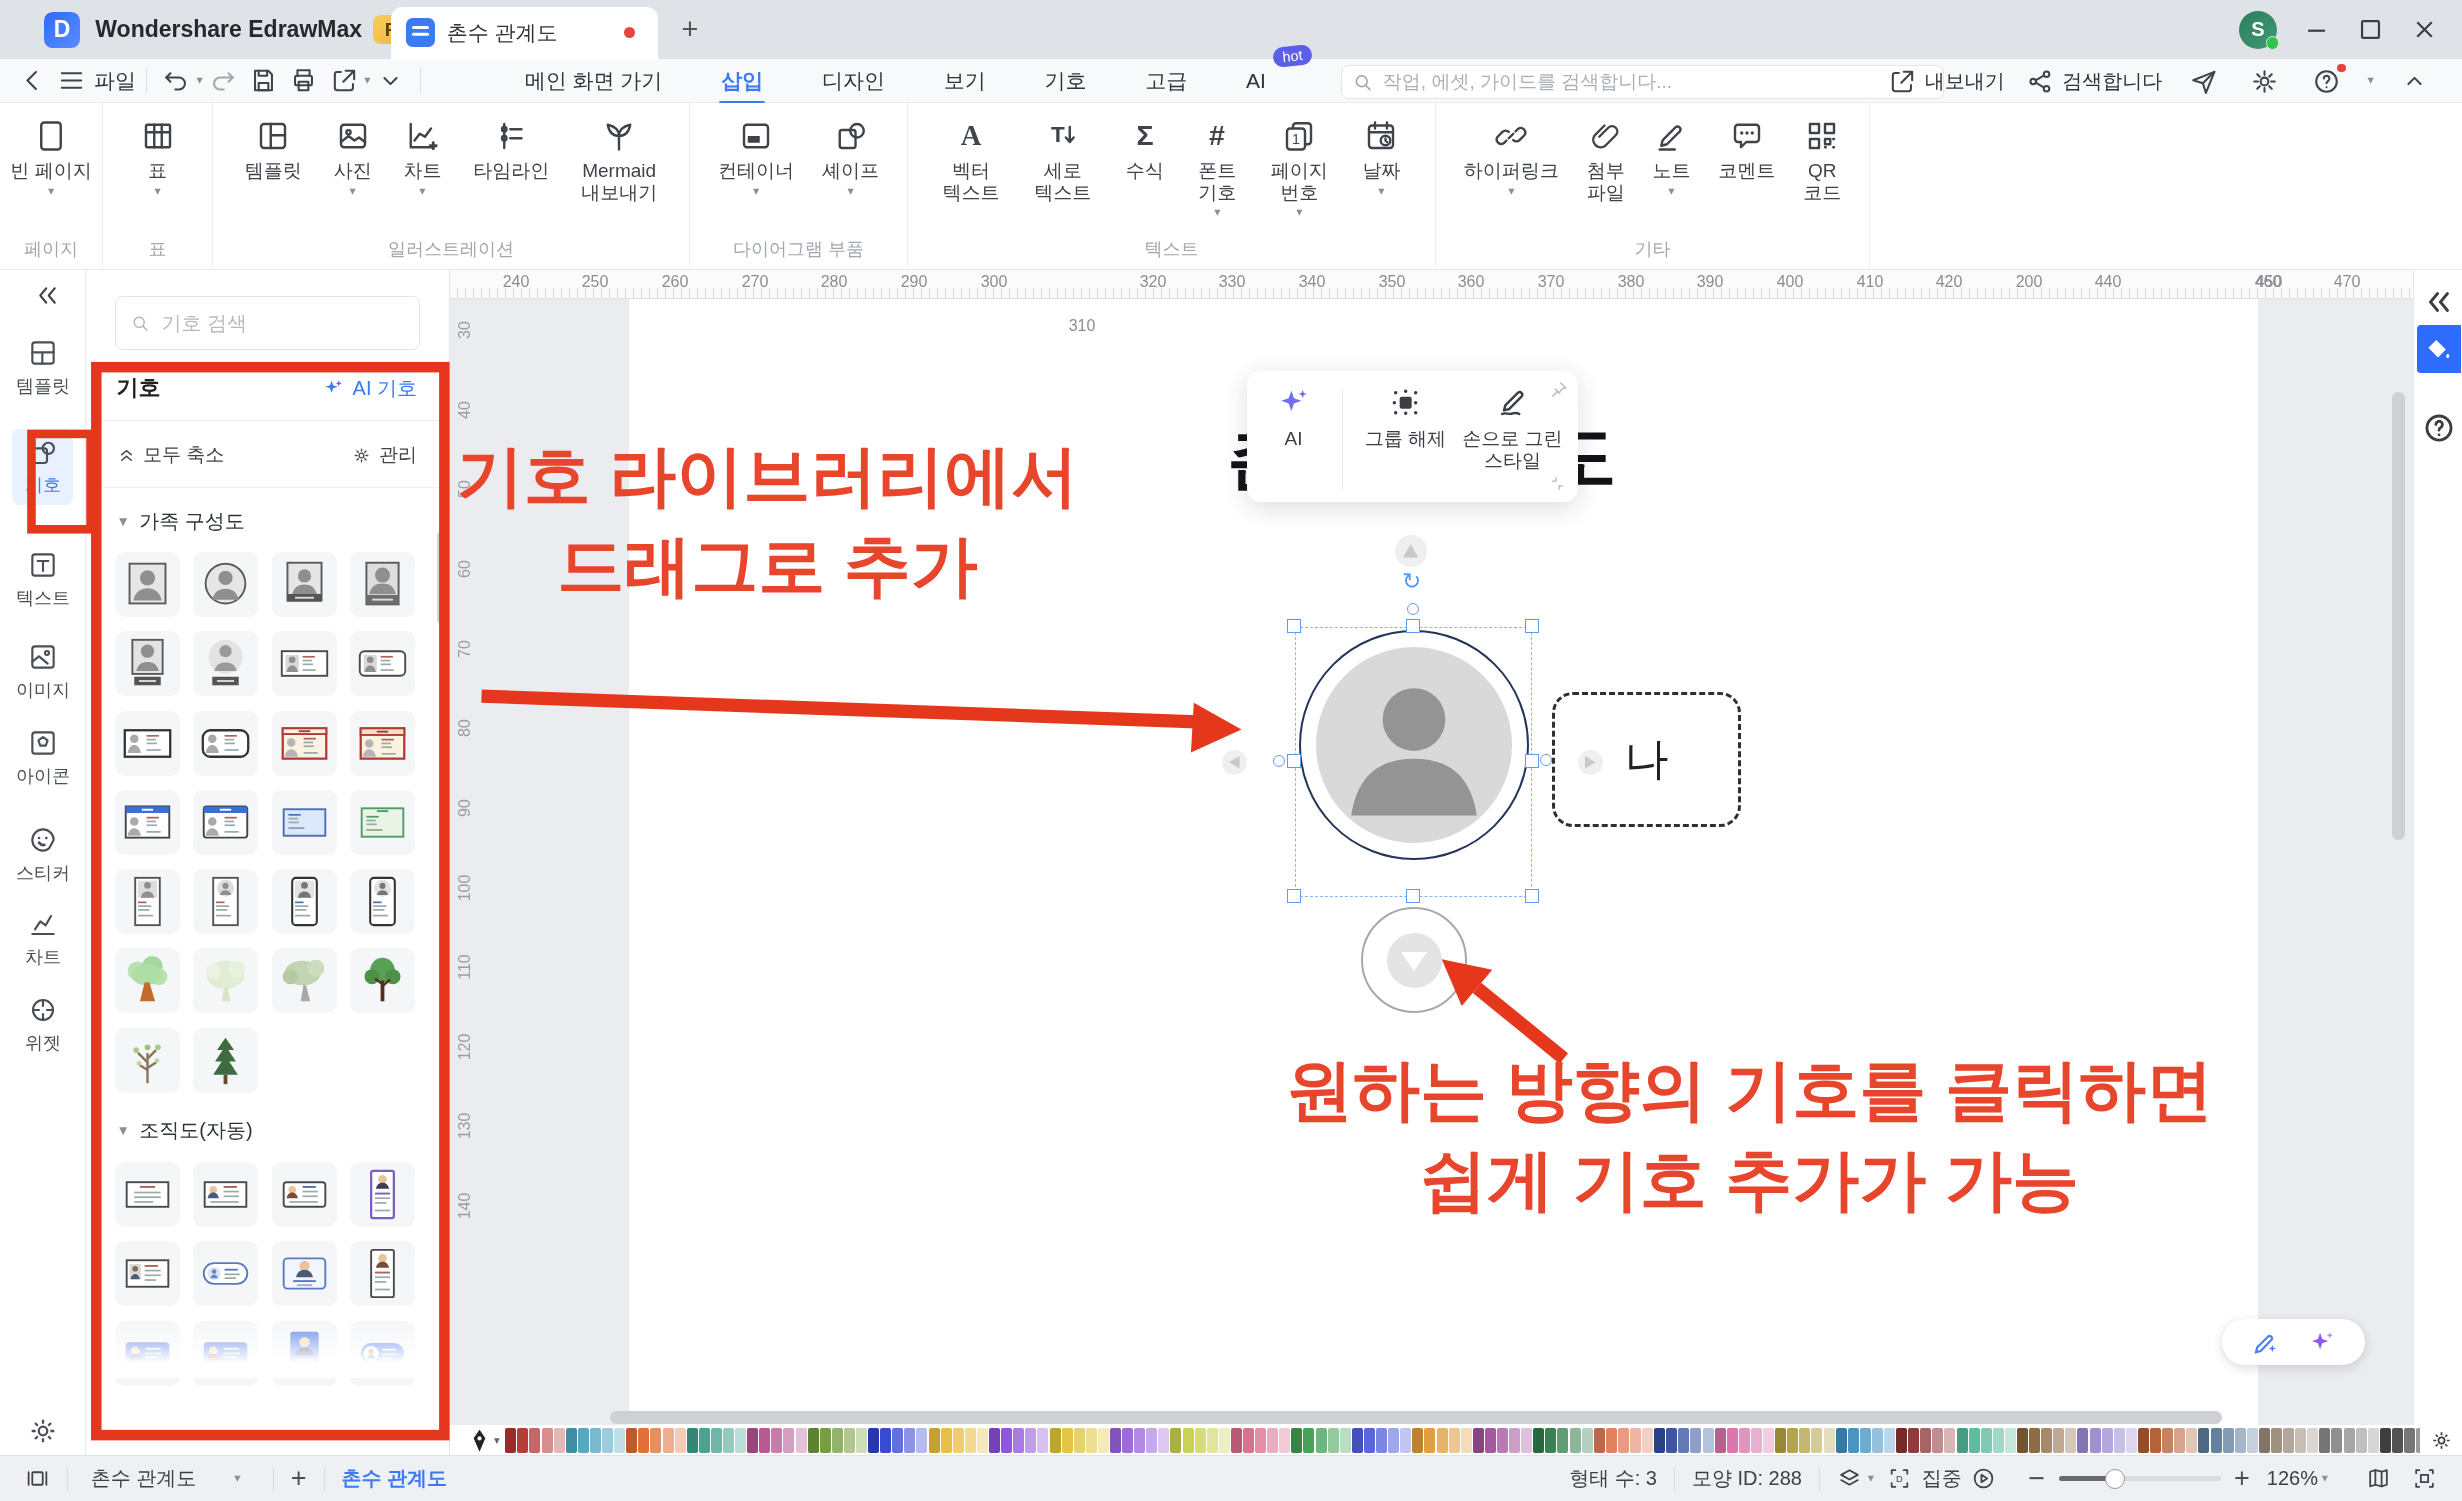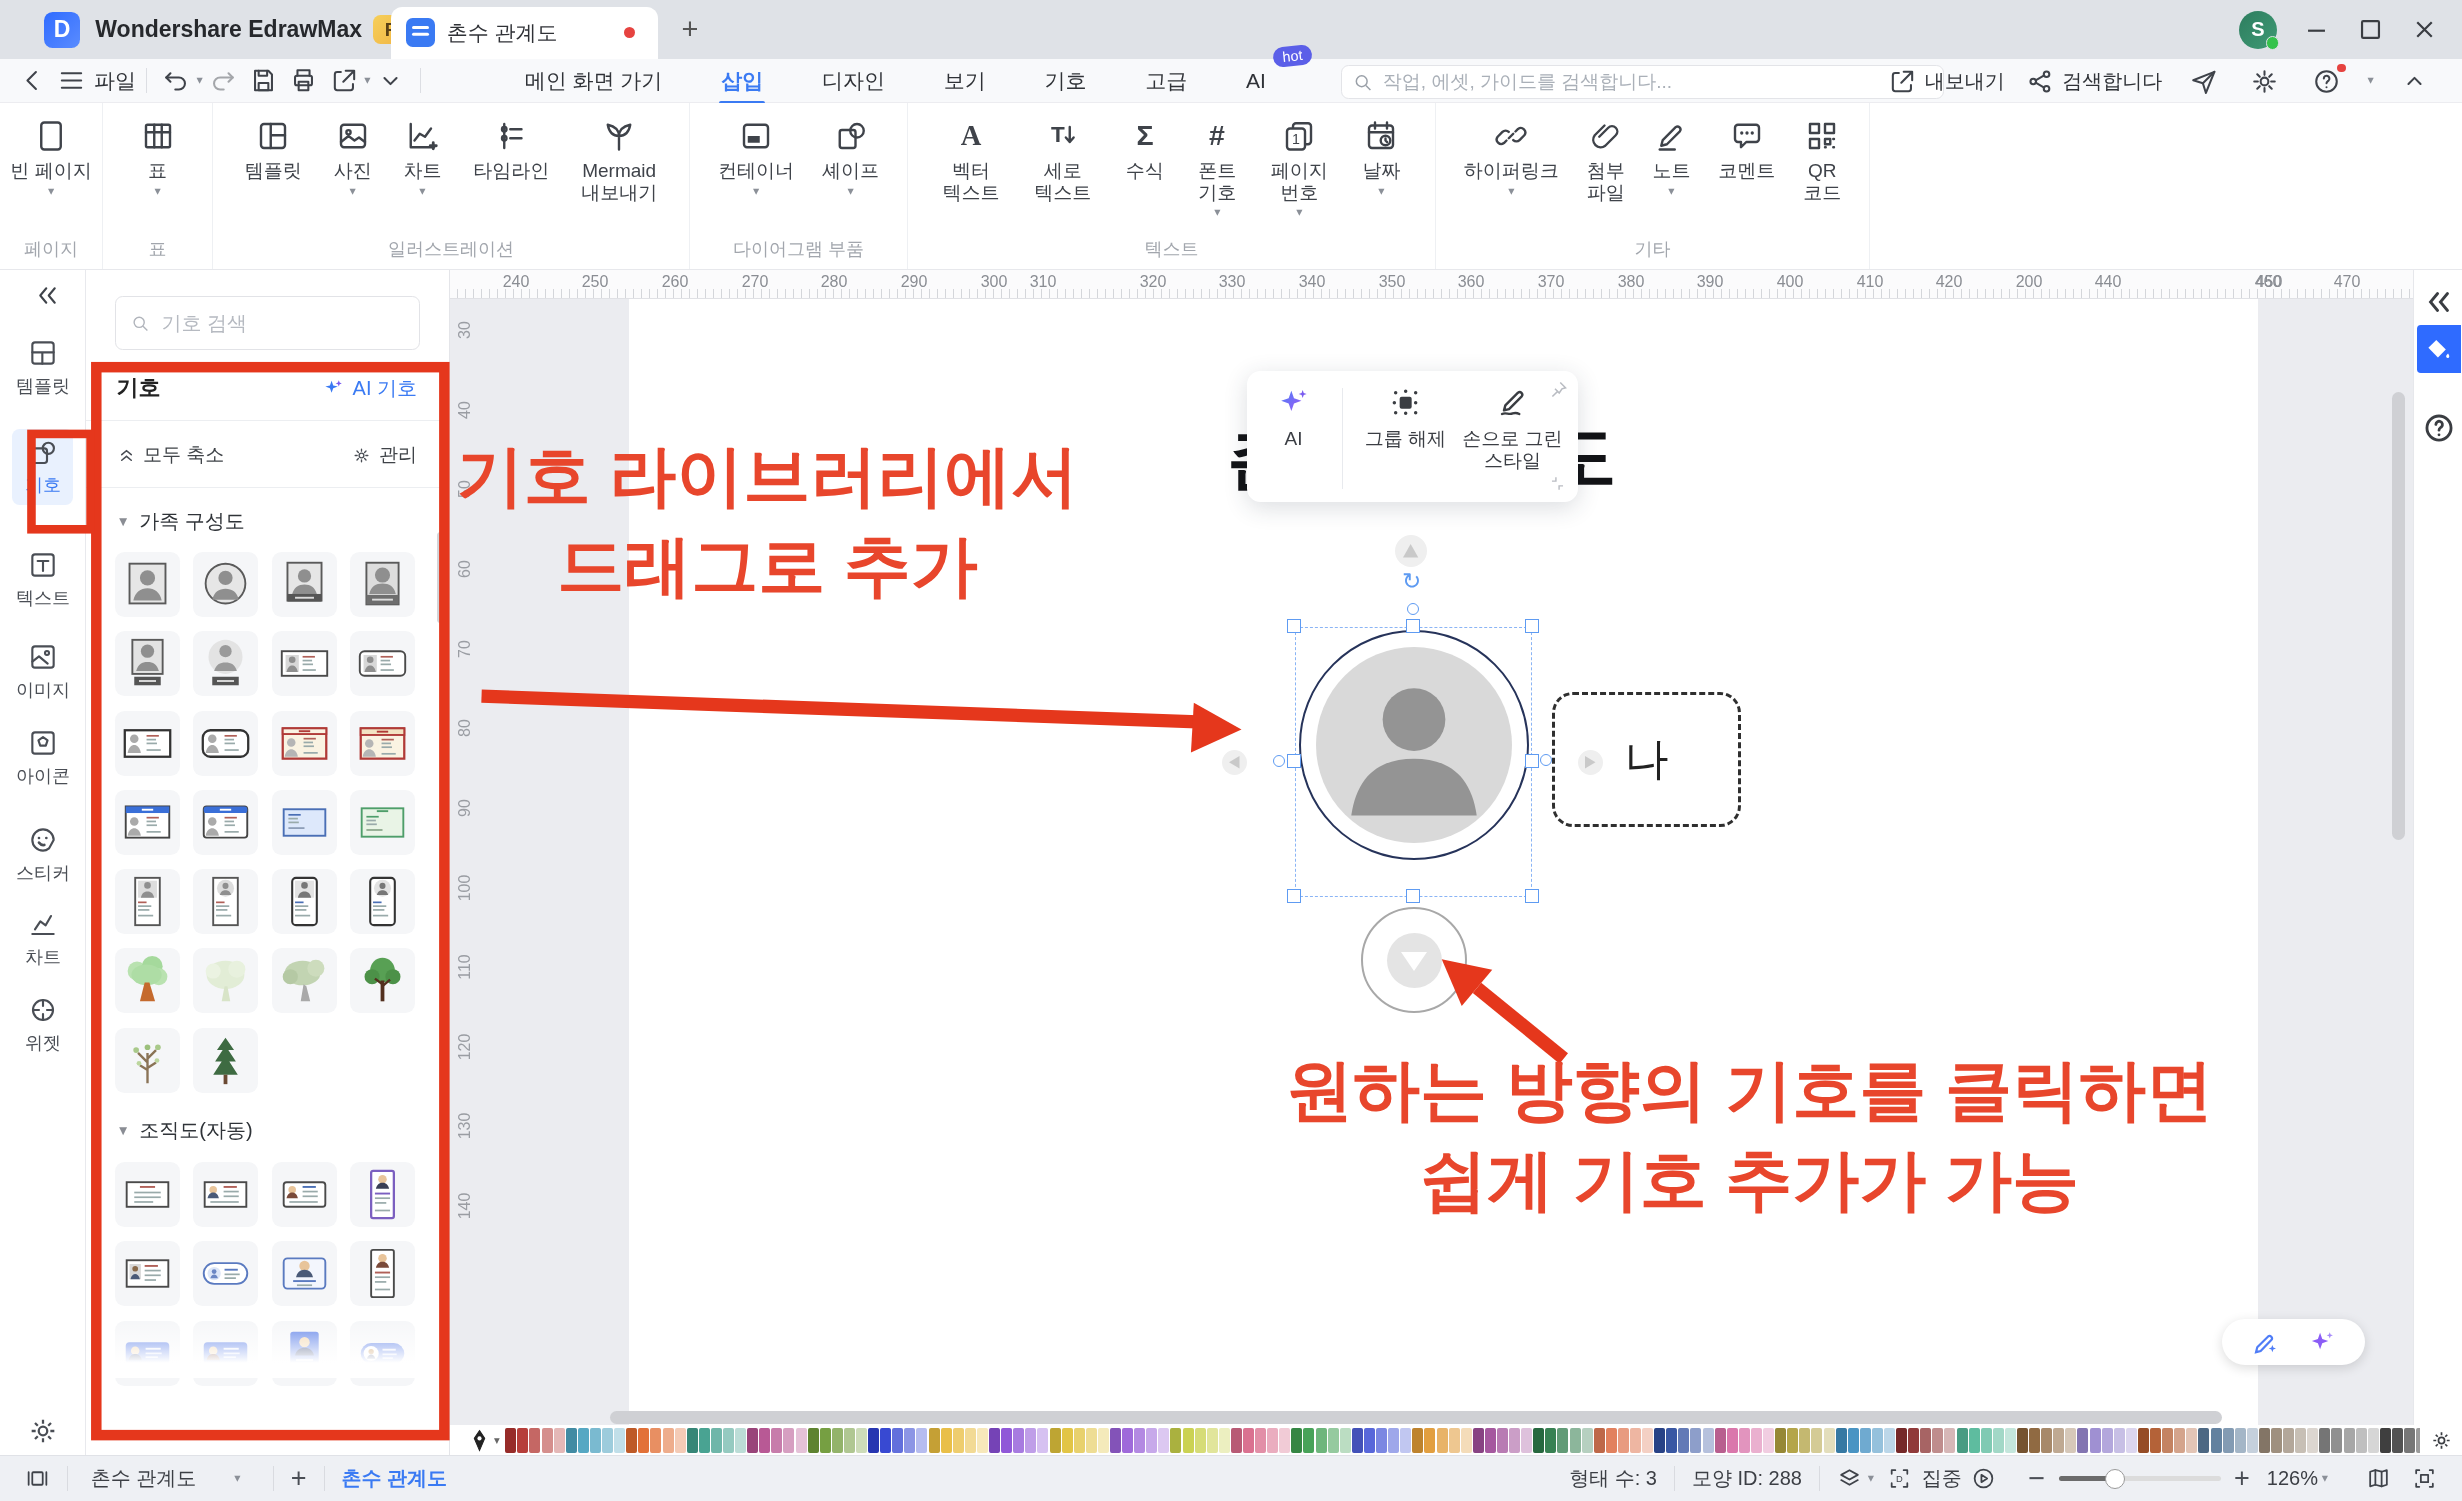--- a/index.html
+++ b/index.html
@@ -1000,21 +1000,21 @@
     <div id="page"></div>
     <div id="hruler">
         <div class="tickband"></div>
         <span class="rnum" style="left: 66px;">240</span>
         <span class="rnum" style="left: 145px;">250</span>
         <span class="rnum" style="left: 225px;">260</span>
         <span class="rnum" style="left: 305px;">270</span>
         <span class="rnum" style="left: 384px;">280</span>
         <span class="rnum" style="left: 464px;">290</span>
         <span class="rnum" style="left: 544px;">300</span>
-        <span class="rnum" style="left: 593px;">310</span>
+        <span class="rnum" style="left: 632px; margin-top: 44px;">310</span>
         <span class="rnum" style="left: 703px;">320</span>
         <span class="rnum" style="left: 782px;">330</span>
         <span class="rnum" style="left: 862px;">340</span>
         <span class="rnum" style="left: 942px;">350</span>
         <span class="rnum" style="left: 1021px;">360</span>
         <span class="rnum" style="left: 1101px;">370</span>
         <span class="rnum" style="left: 1181px;">380</span>
         <span class="rnum" style="left: 1260px;">390</span>
         <span class="rnum" style="left: 1340px;">400</span>
         <span class="rnum" style="left: 1420px;">410</span>

